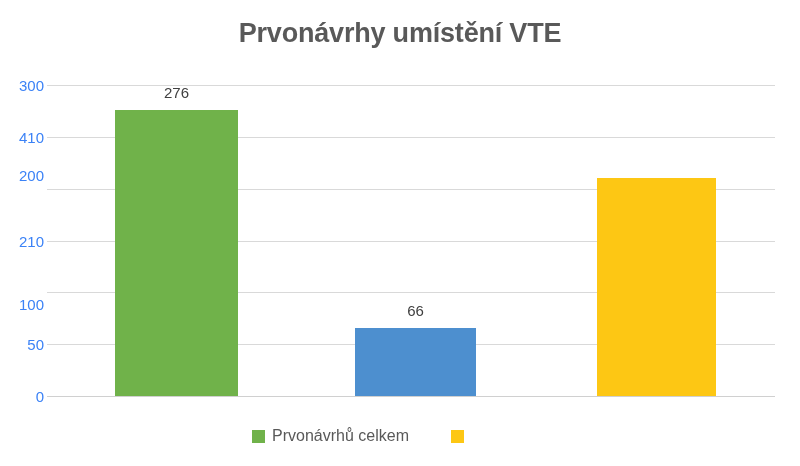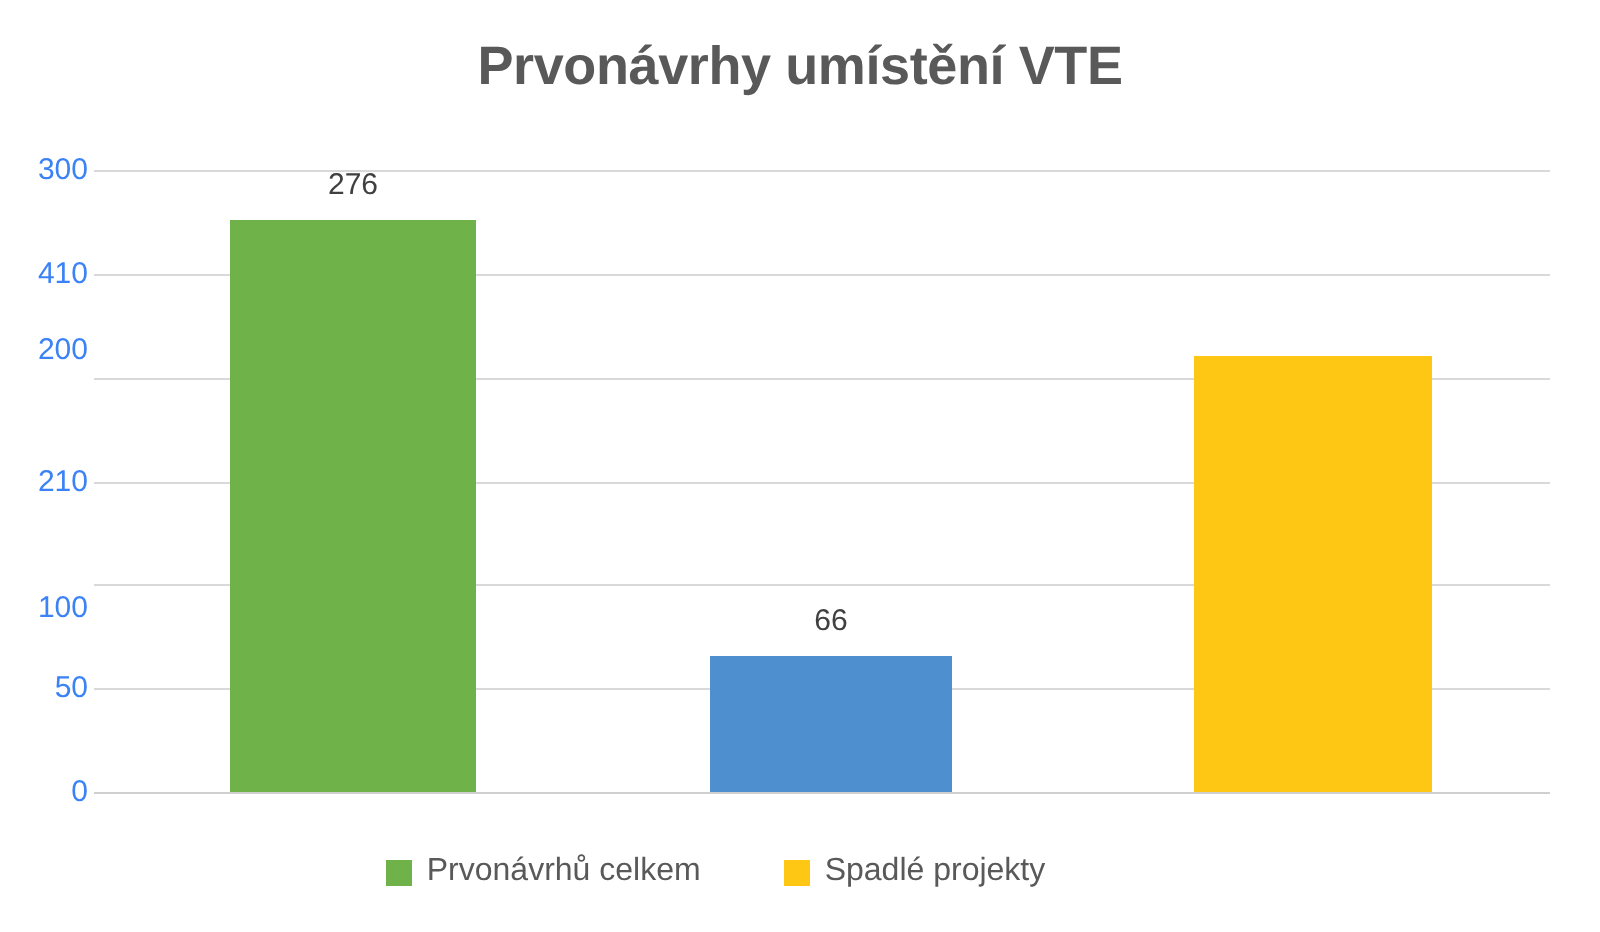--- a/index.html
+++ b/index.html
@@ -145,17 +145,16 @@
       <div class="bar" style="left: 550px; width: 119px; height: 217.7px; background: rgb(253, 199, 20);"></div>
     </div>
 
   <div class="legend">
       <div class="legend-item">
         <span class="legend-swatch" style="background: rgb(112, 178, 74);"></span>
         <span class="legend-text">Prvonávrhů celkem</span>
       </div>
       <div class="legend-item">
         <span class="legend-swatch" style="background: rgb(253, 199, 20);"></span>
-        <span class="legend-text">Spadlé projekty</span>
       </div>
     </div>
 
 </div>
 
 </body></html>

